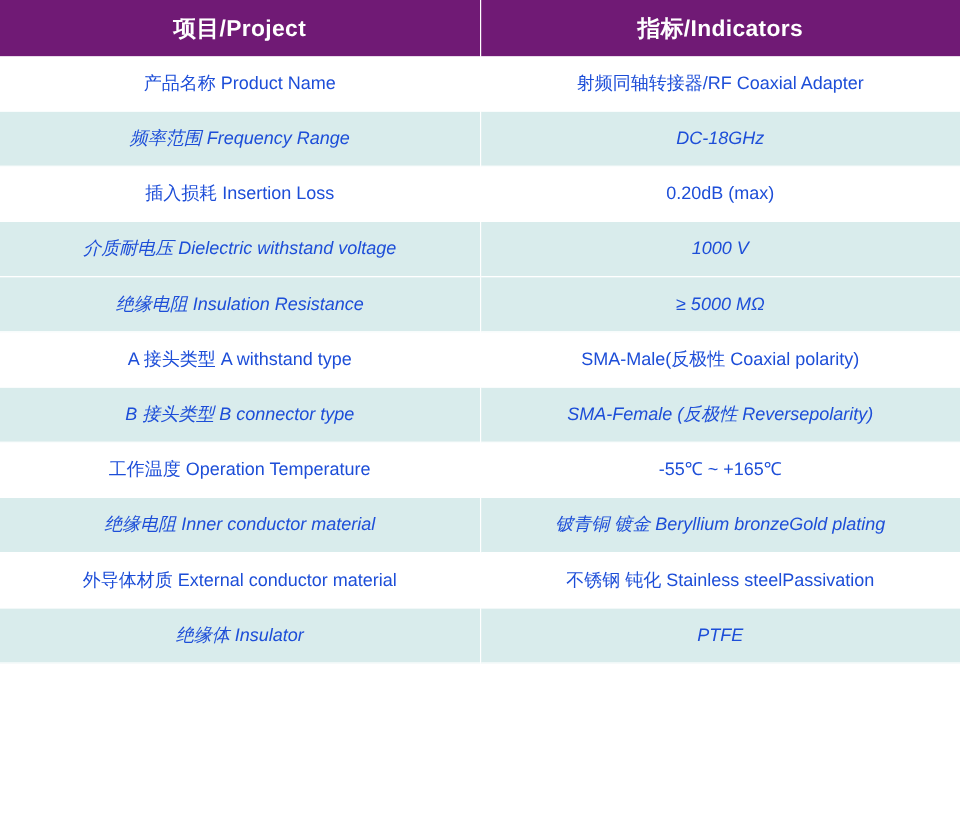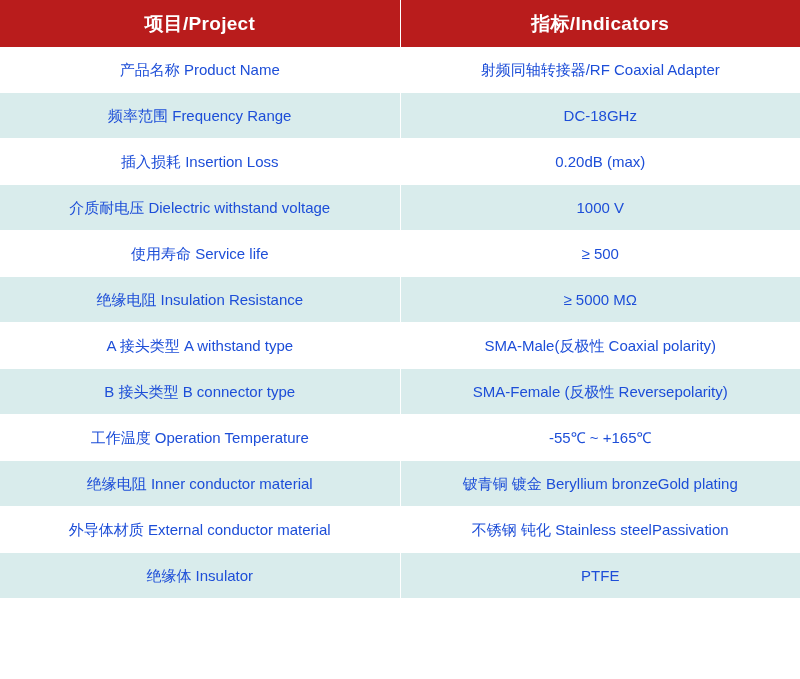--- a/index.html
+++ b/index.html
@@ -15,21 +15,21 @@
   }
   table.spec-table {
     width: 800px;
     border-collapse: collapse;
     table-layout: fixed;
   }
   table.spec-table col.col-project { width: 400px; }
   table.spec-table col.col-indicator { width: 400px; }
 
   thead th {
-    background: #b91c1c;
+    background: #701a75;
     color: #ffffff;
     font-size: 19px;
     font-weight: bold;
     height: 45px;
     vertical-align: middle;
     border-right: 1px solid #ffffff;
     letter-spacing: 0.3px;
   }
   thead th:last-child { border-right: none; }
 
@@ -40,21 +40,21 @@
     font-size: 15px;
     color: #1d4ed8;
     border-right: 1px solid #ffffff;
     border-bottom: 1px solid #ffffff;
     padding: 0 8px;
     line-height: 1.3;
   }
   tbody td:last-child { border-right: none; }
 
   tbody tr.row-odd td { background: #ffffff; }
-  tbody tr.row-even td { background: #d9ecec; }
+  tbody tr.row-even td { background: #d9ecec; font-style: italic; }
 </style>
 </head>
 <body>
 
 <table class="spec-table">
   <colgroup>
     <col class="col-project">
     <col class="col-indicator">
   </colgroup>
   <thead>
@@ -72,24 +72,20 @@
         <td>频率范围 Frequency Range</td>
         <td>DC-18GHz</td>
       </tr>
       <tr class="row-odd">
         <td>插入损耗 Insertion Loss</td>
         <td>0.20dB (max)</td>
       </tr>
       <tr class="row-even">
         <td>介质耐电压 Dielectric withstand voltage</td>
         <td>1000 V</td>
-      </tr>
-      <tr class="row-odd">
-        <td>使用寿命 Service life</td>
-        <td>≥ 500</td>
       </tr>
       <tr class="row-even">
         <td>绝缘电阻 Insulation Resistance</td>
         <td>≥ 5000 MΩ</td>
       </tr>
       <tr class="row-odd">
         <td>A 接头类型 A withstand type</td>
         <td>SMA-Male(反极性 Coaxial polarity)</td>
       </tr>
       <tr class="row-even">

